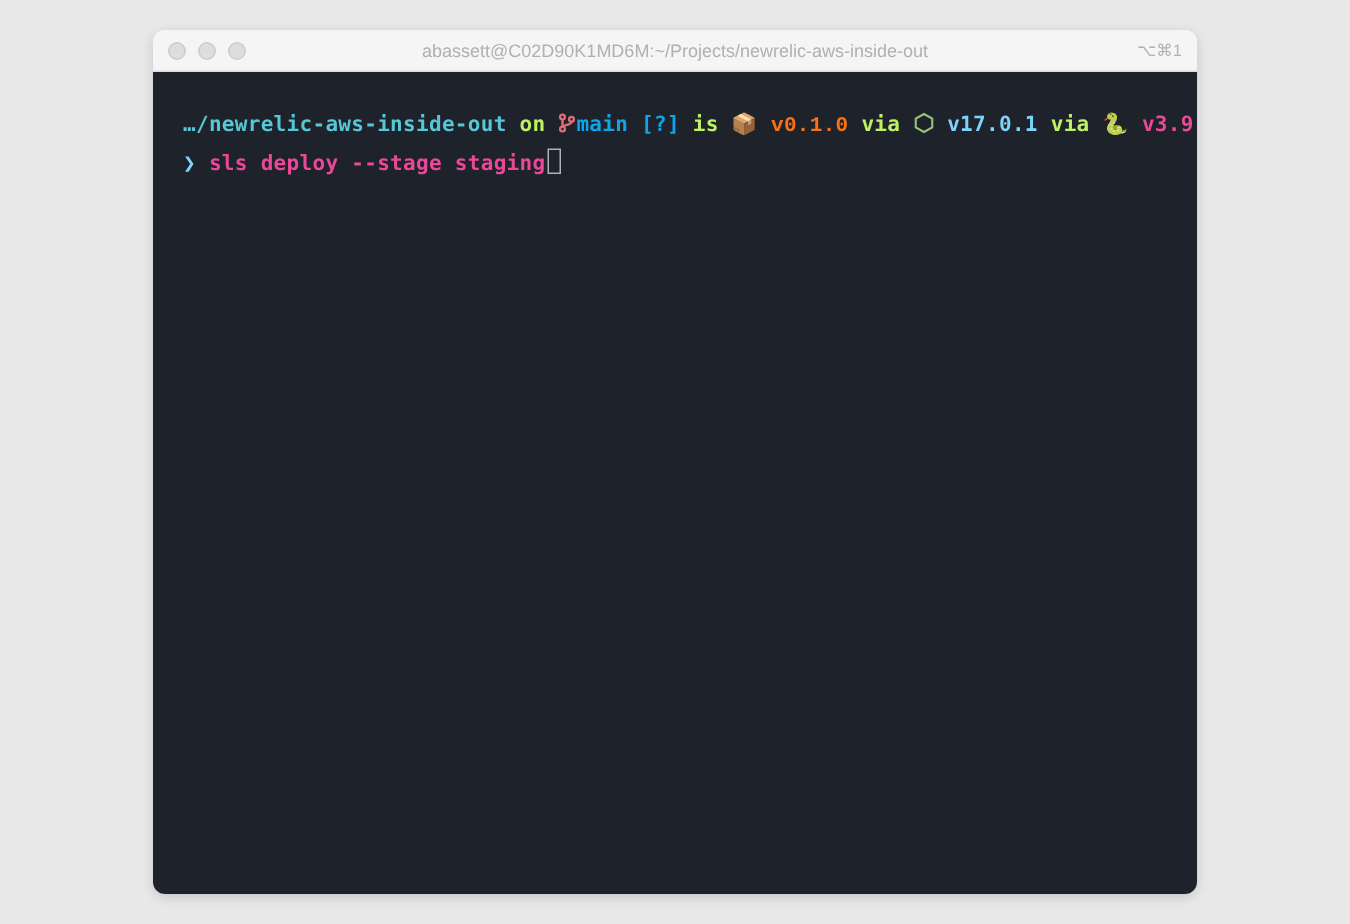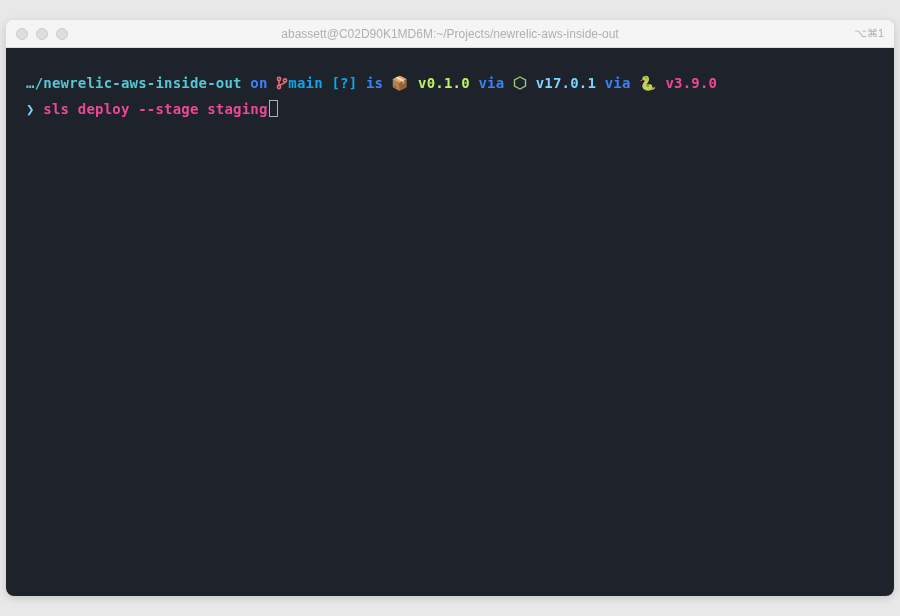--- a/index.html
+++ b/index.html
@@ -10,21 +10,21 @@
     body {
       background: #e8e8e8;
       font-family: -apple-system, BlinkMacSystemFont, sans-serif;
       display: flex;
       align-items: center;
       justify-content: center;
       width: 900px;
       height: 616px;
     }
     .window {
-      width: 888px;
+      width: 696px;
       height: 576px;
       background: #fff;
       border-radius: 8px;
       overflow: hidden;
       box-shadow: 0 2px 8px rgba(0,0,0,0.15);
       display: flex;
       flex-direction: column;
     }
     .titlebar {
       height: 28px;
@@ -67,23 +67,23 @@
       line-height: 1.7;
       font-weight: 600;
       letter-spacing: 0.2px;
       color: #abb2bf;
       overflow: hidden;
     }
     .prompt-line {
       white-space: nowrap;
     }
     .cyan { color: #56c7d6; }
-    .white { color: #3b82f6; margin-top: 28px; }
+    .white { color: #bef264; margin-top: 28px; }
     .red { color: #0ea5e9; }
-    .orange { color: #bef264; }
+    .orange { color: #f97316; font-family: Liberation Mono, monospace; }
     .yellow { color: #ec4899; }
     .green { color: #7dd3fc; }
     .cursor-box {
       display: inline-block;
       width: 9px;
       height: 17px;
       border: 1px solid #abb2bf;
       vertical-align: -3px;
       margin-left: 1px;
     }

